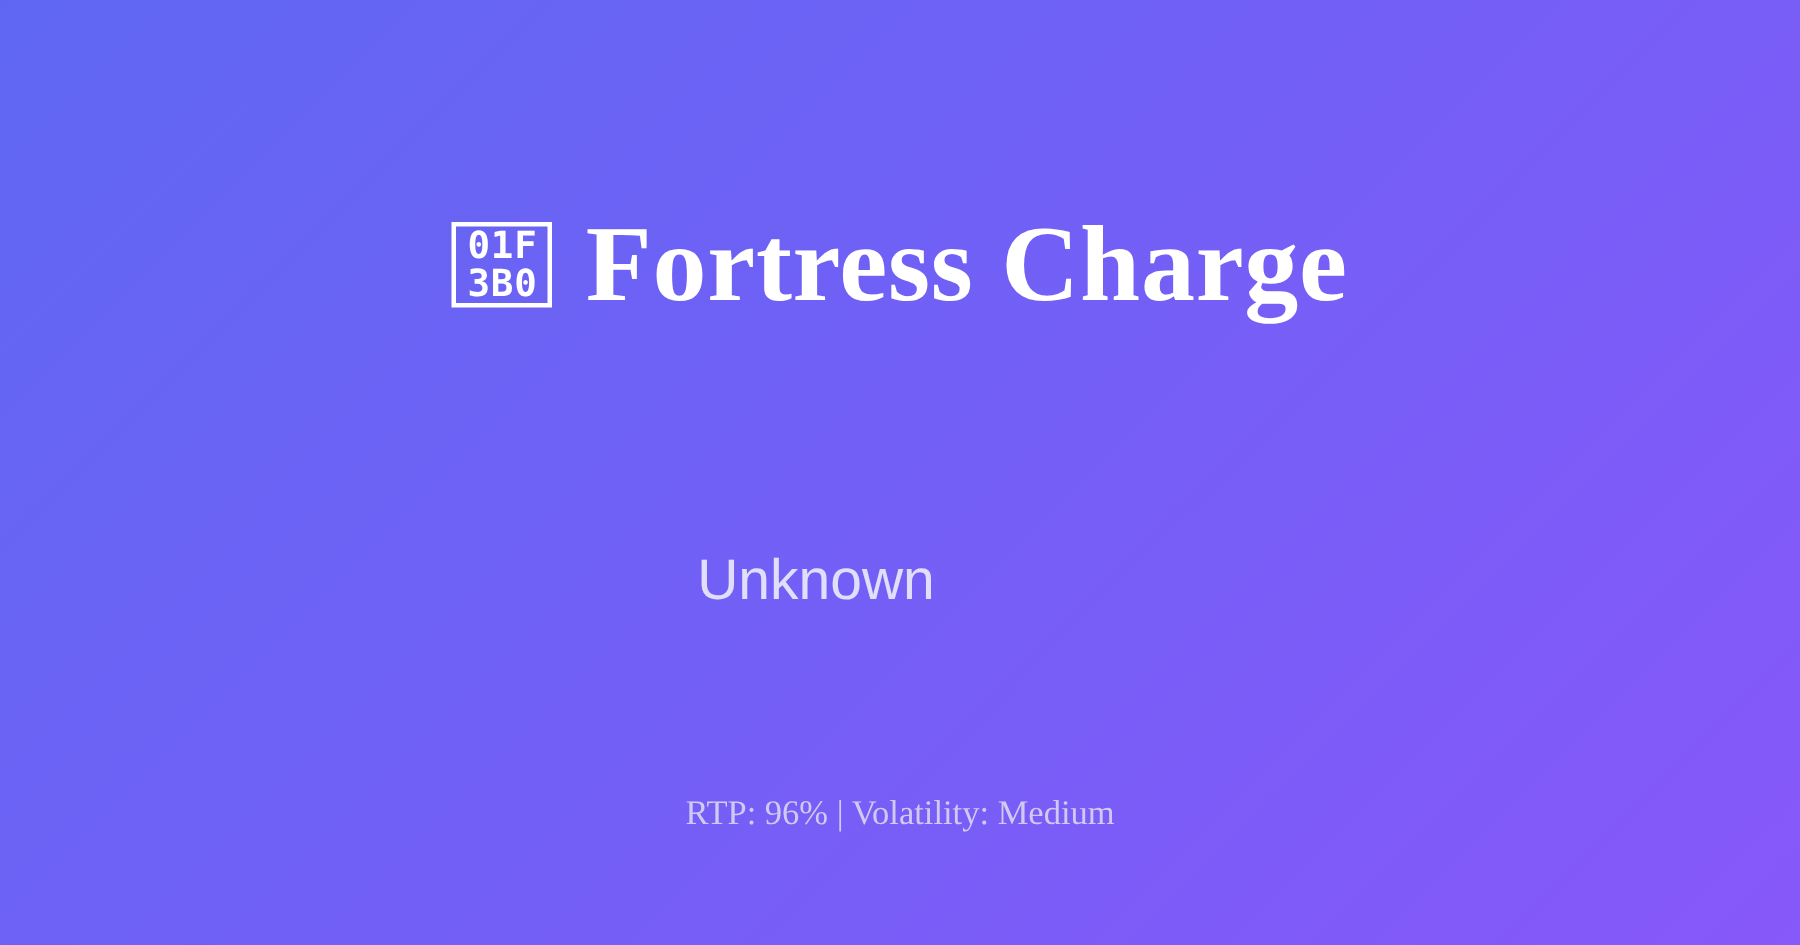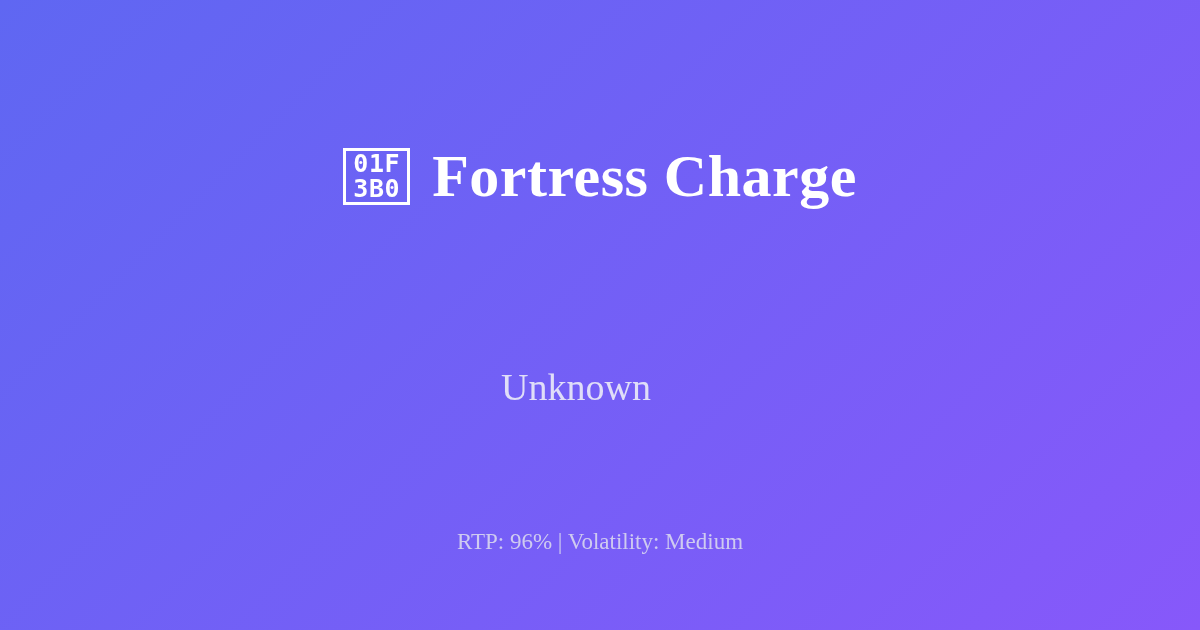--- a/index.html
+++ b/index.html
@@ -66,42 +66,41 @@
 
   .tofu-glyph .tofu-line {
     display: block;
     white-space: pre;
   }
 
   .game-title {
     flex: 0 0 auto;
     color: #FFFFFF;
     font-family: "Liberation Serif", "DejaVu Serif", serif;
-    font-size: 60px;
+    font-size: 72px;
     font-weight: 700;
     line-height: 78px;
     letter-spacing: 0.5px;
     white-space: nowrap;
     text-align: center;
   }
 
   
   .game-subtitle {
     position: absolute;
     top: 362px;
     left: 0;
     width: 1088px;
     text-align: center;
     color: #E0DEF8;
-    font-family: Liberation Serif, serif;
+    font-family: Liberation Sans, sans-serif;
     font-size: 38px;
     font-weight: 400;
     line-height: 50px;
     white-space: nowrap;
-    padding-left: 32px;
   }
 
   
   .game-meta {
     position: absolute;
     top: 527px;
     left: 0;
     width: 1200px;
     text-align: center;
     color: #CFCBF0;

